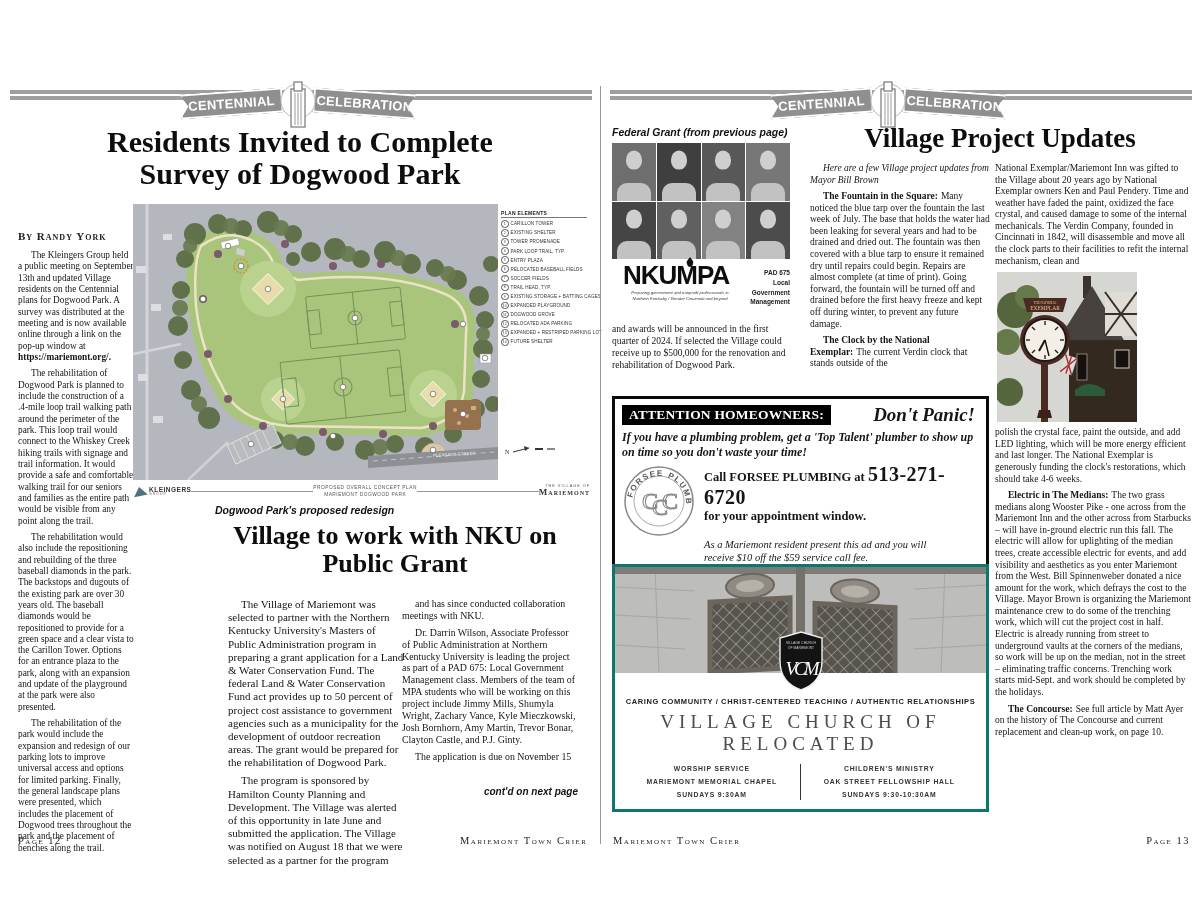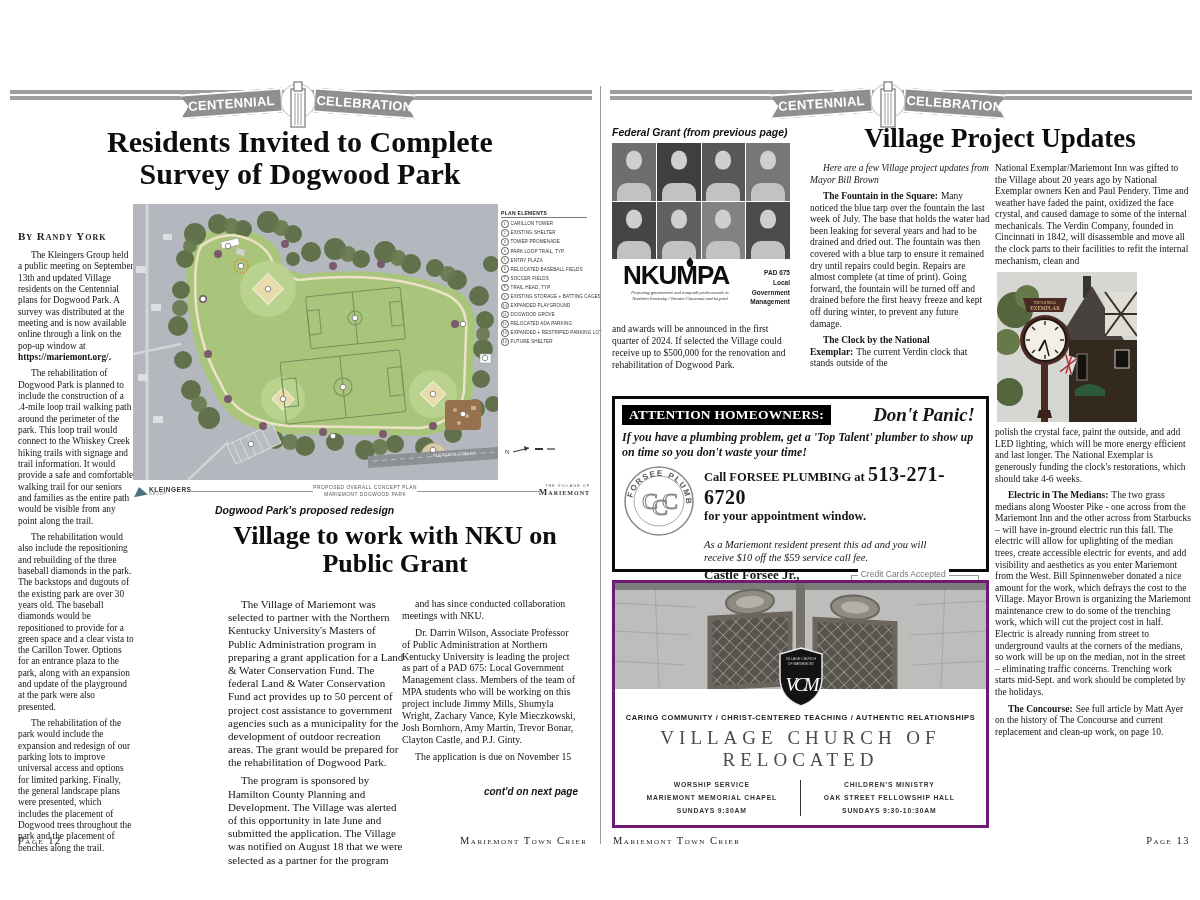--- a/index.html
+++ b/index.html
@@ -92,21 +92,21 @@
            font:8.5px "Liberation Sans",sans-serif;color:#777;white-space:nowrap;}
   .chip{width:24px;height:15px;border-radius:2px;}
   .chip.mc{background:#e2e2e2;border:.5px solid #aaa;position:relative;}
   .chip.mc::before,.chip.mc::after{content:"";position:absolute;top:2.5px;width:9px;height:9px;border-radius:50%;}
   .chip.mc::before{left:3px;background:#8a8a8a;} .chip.mc::after{right:3px;background:#b5b5b5;opacity:.85;}
   .chip.gn{background:#9a9a9a;}
   .chip.vs{background:#fff;border:.5px solid #999;display:flex;align-items:center;justify-content:center;
            font:bold italic 7px "Liberation Sans",sans-serif;color:#444;}
   .chip.dc{background:#7f7f7f;position:relative;}
   .chip.dc::after{content:"";position:absolute;right:4px;top:4px;width:7px;height:7px;border-radius:50%;background:#d8d8d8;}
-  .ad2{left:612px;top:580px;width:377px;height:248px;border:3px solid #701a75;box-sizing:border-box;background:#fff;}
+  .ad2{left:612px;top:564px;width:377px;height:248px;border:3px solid #0f766e;box-sizing:border-box;background:#fff;}
   .shield{position:absolute;left:50%;top:64px;transform:translateX(-50%);z-index:2;}
   .ch-tag{margin-top:24px;text-align:center;font:bold 7.5px "Liberation Sans",sans-serif;
           letter-spacing:.6px;color:#222;}
   .ch-name{margin-top:5px;text-align:center;font-size:19px;letter-spacing:5px;color:#4c4c4c;}
   .ch-info{margin-top:8px;display:flex;align-items:center;justify-content:center;}
   .ch-col{width:160px;text-align:center;font:bold 6.8px "Liberation Sans",sans-serif;
           letter-spacing:.8px;color:#333;line-height:1.9;}
   .ch-div{width:1.5px;height:36px;background:#333;margin:0 8px;}
   .ch-url{margin-top:9px;text-align:center;font:bold 11px "Liberation Sans",sans-serif;letter-spacing:1px;color:#222;}
 </style>

